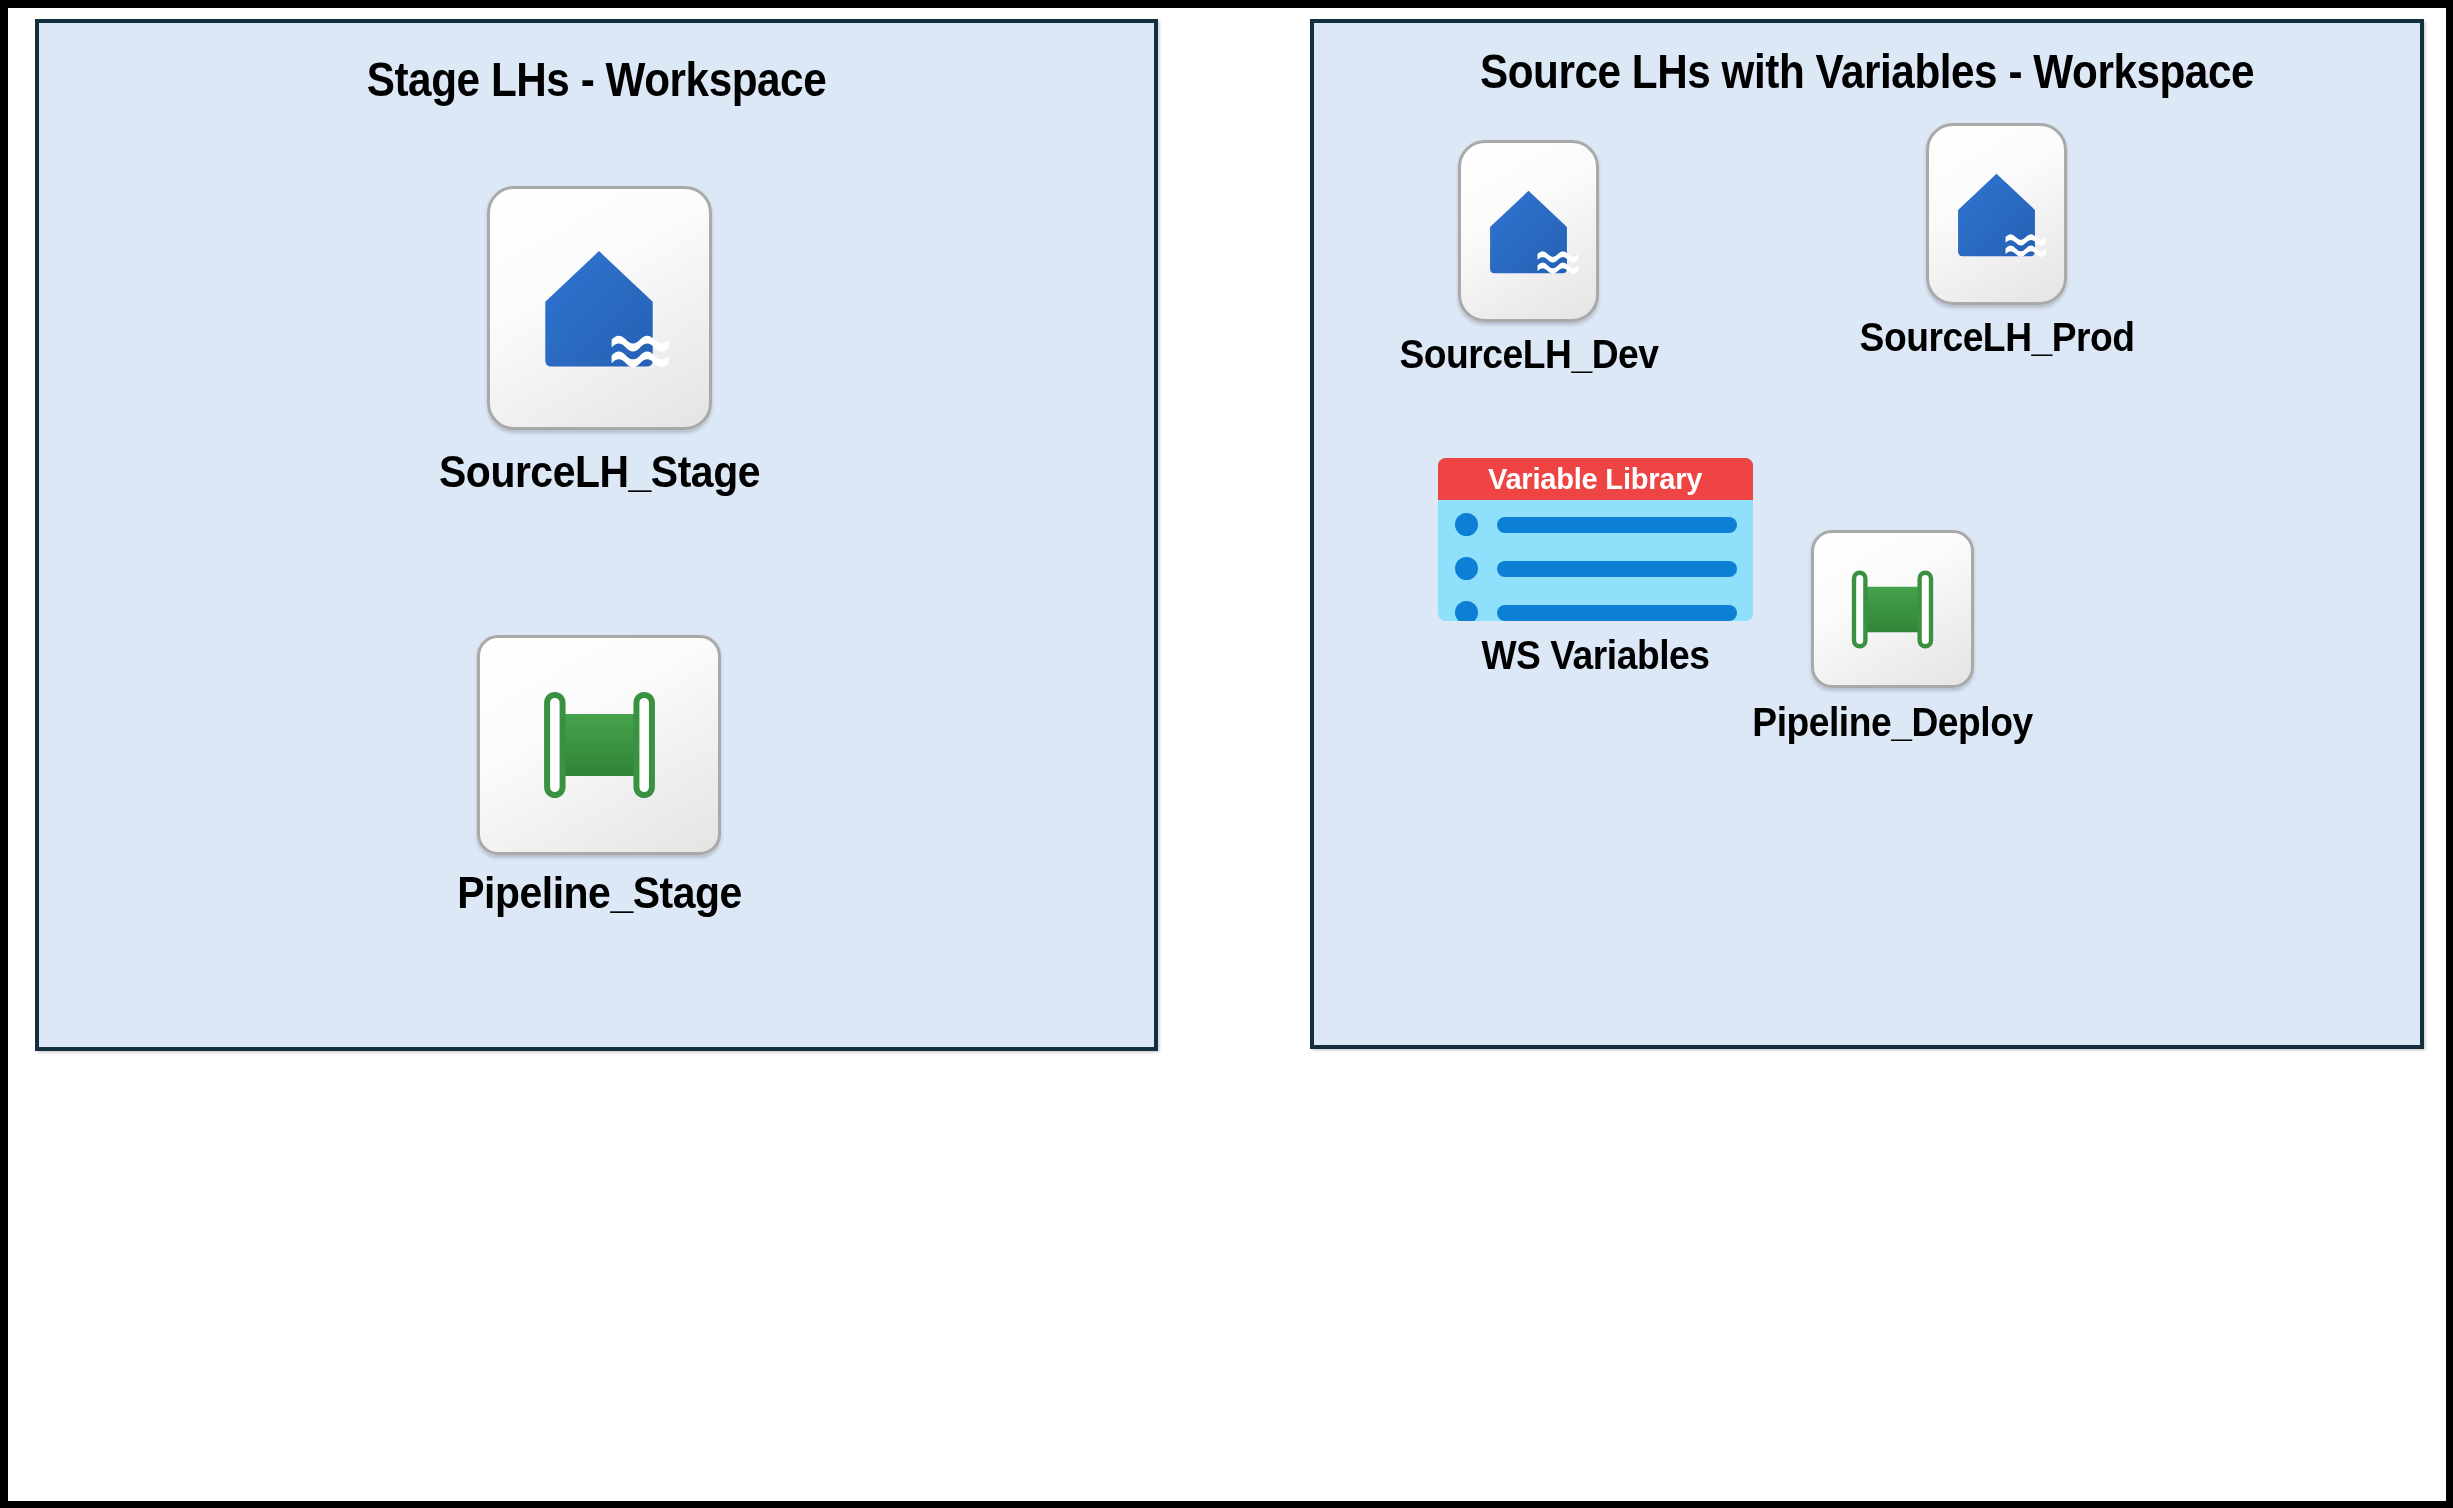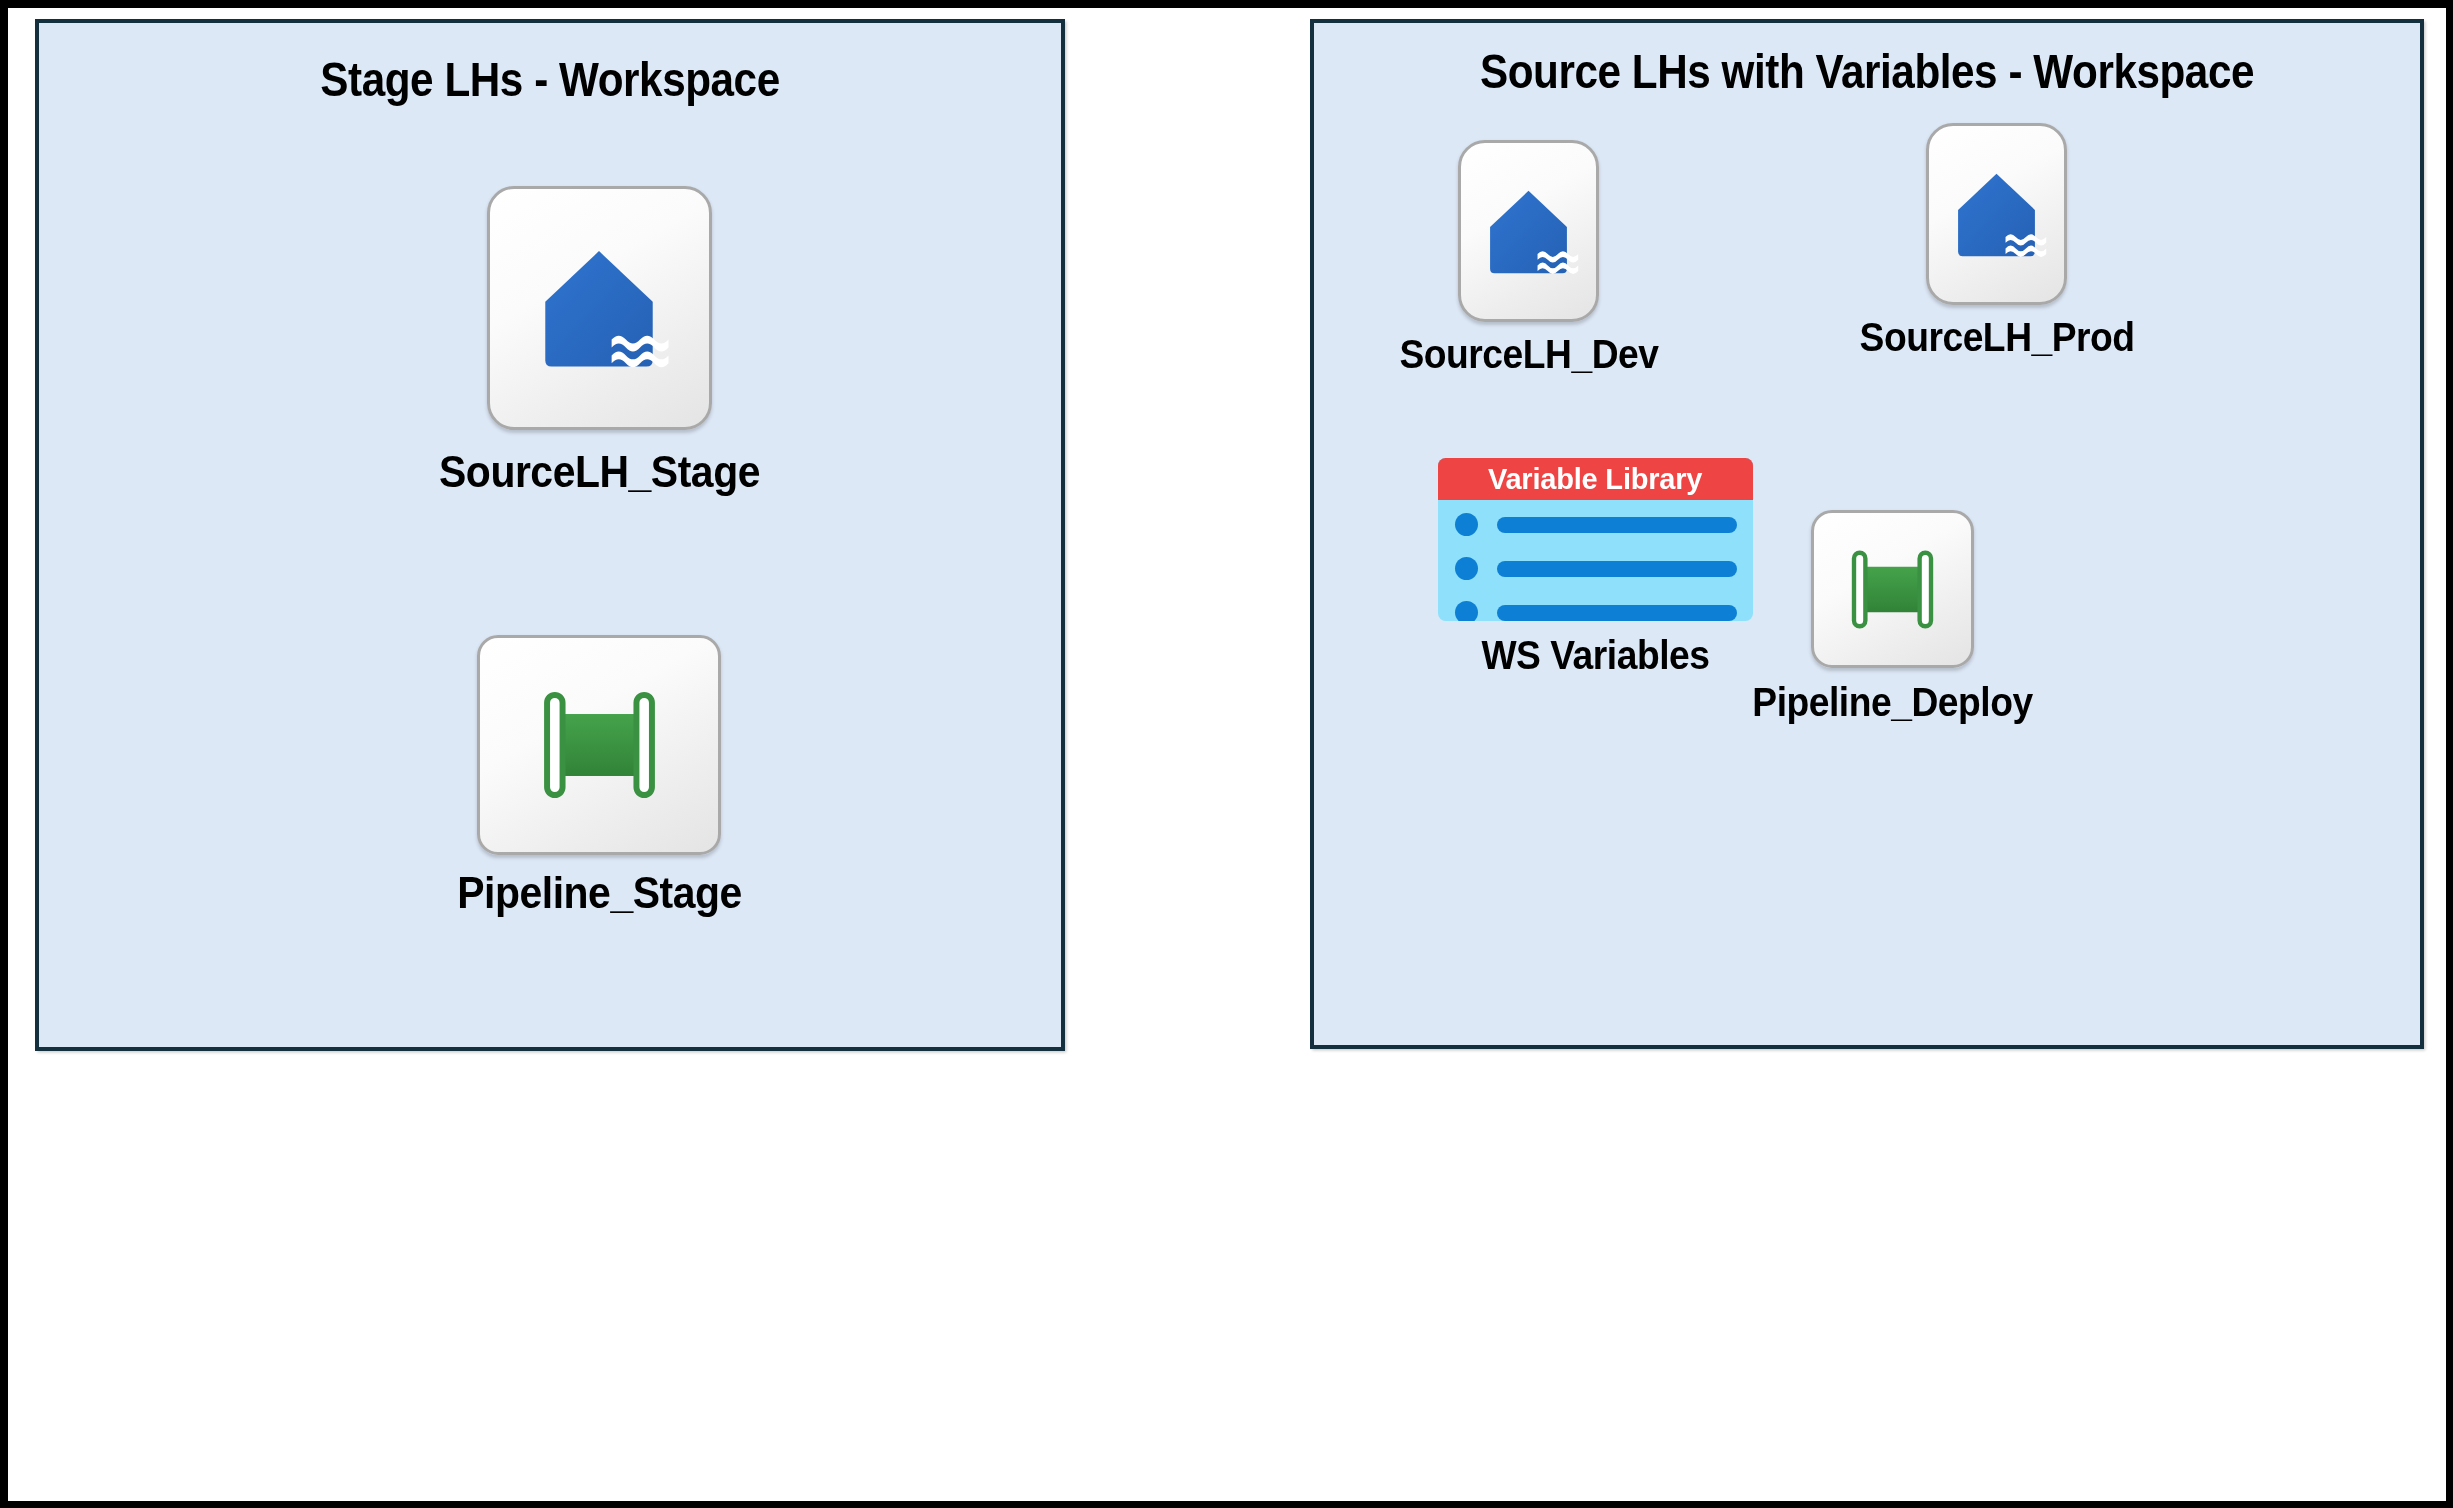--- a/index.html
+++ b/index.html
@@ -26,21 +26,21 @@
   .workspace {
     position: absolute;
     background: #dde8f7;
     border: 4.8px solid #14303f;
     box-sizing: border-box;
     box-shadow: 1.9px 1.9px 2.9px rgba(0,0,0,0.22);
   }
   #ws-stage {
     left: 27px;
     top: 11.5px;
-    width: 1030px;
+    width: 1123px;
     height: 1032px;
   }
   #ws-source {
     left: 1302px;
     top: 11.5px;
     width: 1114px;
     height: 1030px;
   }
   .ws-title {
     position: absolute;
@@ -242,21 +242,21 @@
           <path d="M50 14 L84 46 L84 83 Q84 87 80 87 L20 87 Q16 87 16 83 L16 46 Z" fill="url(#lhg4)"></path>
           <g fill="#ffffff">
             <path d="M58 70 q4.5 -5 9 0 q4.5 5 9 0 q4.5 -5 9 0 q4.5 5 9 0 l0 5 q-4.5 5 -9 0 q-4.5 -5 -9 0 q-4.5 5 -9 0 q-4.5 -5 -9 0 Z"></path>
             <path d="M58 80 q4.5 -5 9 0 q4.5 5 9 0 q4.5 -5 9 0 q4.5 5 9 0 l0 5 q-4.5 5 -9 0 q-4.5 -5 -9 0 q-4.5 5 -9 0 q-4.5 -5 -9 0 Z"></path>
           </g>
         </svg>
       </div>
       <div class="item-label" style="font-size:40px; margin-top:9.6px;">SourceLH_Prod</div>
     </div>
 
-    <div class="item" style="left:421px; top:487px; width:315px;">
+    <div class="item" style="left:421px; top:507px; width:315px;">
       <div class="tile" style="width:163px; height:158px;">
         <svg width="105" height="91" viewBox="0 0 120 104" aria-hidden="true">
           <defs>
             <linearGradient id="pgr2" x1="0" y1="0" x2="0" y2="1">
               <stop offset="0%" stop-color="#45a34b"></stop>
               <stop offset="100%" stop-color="#318337"></stop>
             </linearGradient>
           </defs>
           <rect x="26" y="26" width="68" height="52" fill="url(#pgr2)"></rect>
           <rect x="16" y="10" width="13" height="84" rx="6.5" fill="#ffffff" stroke="#3a9141" stroke-width="5"></rect>

